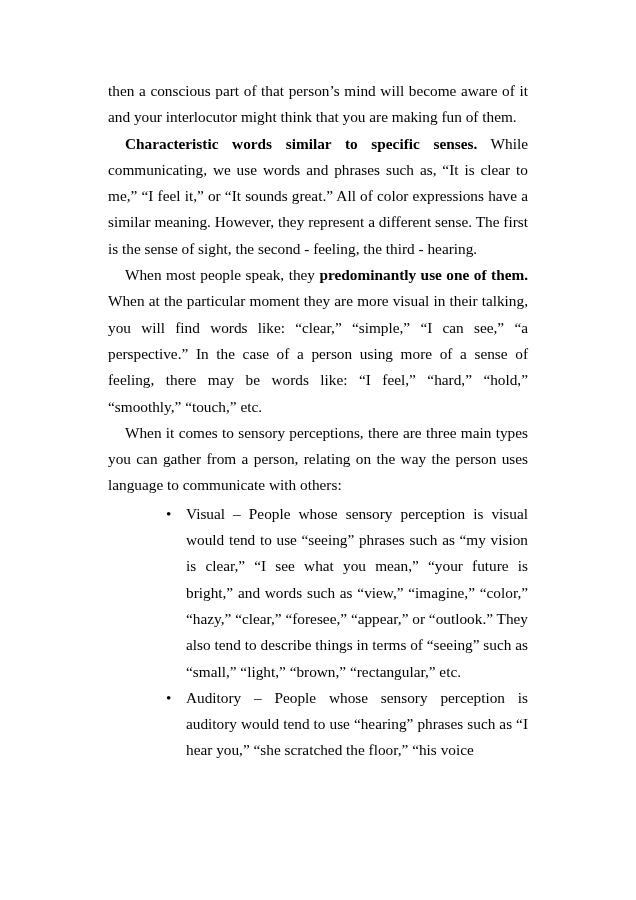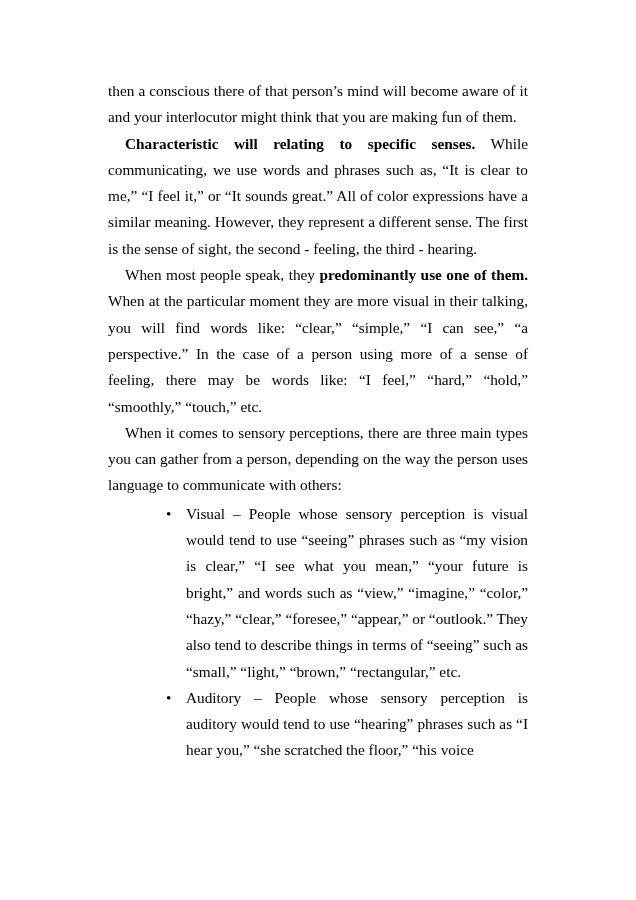--- a/index.html
+++ b/index.html
@@ -63,27 +63,27 @@
     line-height: 1.72;
   }
   .gap-sm { height: 2px; }
 </style>
 </head>
 <body>
 
 <div class="page">
   <div class="content">
 
-    <p class="para">then a conscious there of that person’s mind will become aware of it and your interlocutor might think that you are making fun of them.</p>
+    <p class="para">then a conscious part of that person’s mind will become aware of it and your interlocutor might think that you are making fun of them.</p>
 
-    <p class="para indent"><span class="bold">Characteristic will relating to specific senses.</span><span> While communicating, we use words and phrases such as, “It is clear to me,” “I feel it,” or “It sounds great.” All of color expressions have a similar meaning. However, they represent a different sense. The first is the sense of sight, the second - feeling, the third - hearing.</span></p>
+    <p class="para indent"><span class="bold">Characteristic words similar to specific senses.</span><span> While communicating, we use words and phrases such as, “It is clear to me,” “I feel it,” or “It sounds great.” All of color expressions have a similar meaning. However, they represent a different sense. The first is the sense of sight, the second - feeling, the third - hearing.</span></p>
 
     <p class="para indent"><span>When most people speak, they </span><span class="bold">predominantly use one of them.</span><span> When at the particular moment they are more visual in their talking, you will find words like: “clear,” “simple,” “I can see,” “a perspective.” In the case of a person using more of a sense of feeling, there may be words like: “I feel,” “hard,” “hold,” “smoothly,” “touch,” etc.</span></p>
 
-    <p class="para indent">When it comes to sensory perceptions, there are three main types you can gather from a person, depending on the way the person uses language to communicate with others:</p>
+    <p class="para indent">When it comes to sensory perceptions, there are three main types you can gather from a person, relating on the way the person uses language to communicate with others:</p>
 
     <div class="gap-sm"></div>
 
     <ul class="bullets">
       <li>
         <span class="dot">•</span>
         <span>Visual – People whose sensory perception is visual would tend to use “seeing” phrases such as “my vision is clear,” “I see what you mean,” “your future is bright,” and words such as “view,” “imagine,” “color,” “hazy,” “clear,” “foresee,” “appear,” or “outlook.” They also tend to describe things in terms of “seeing” such as “small,” “light,” “brown,” “rectangular,” etc.</span>
       </li>
       <li>
         <span class="dot">•</span>

